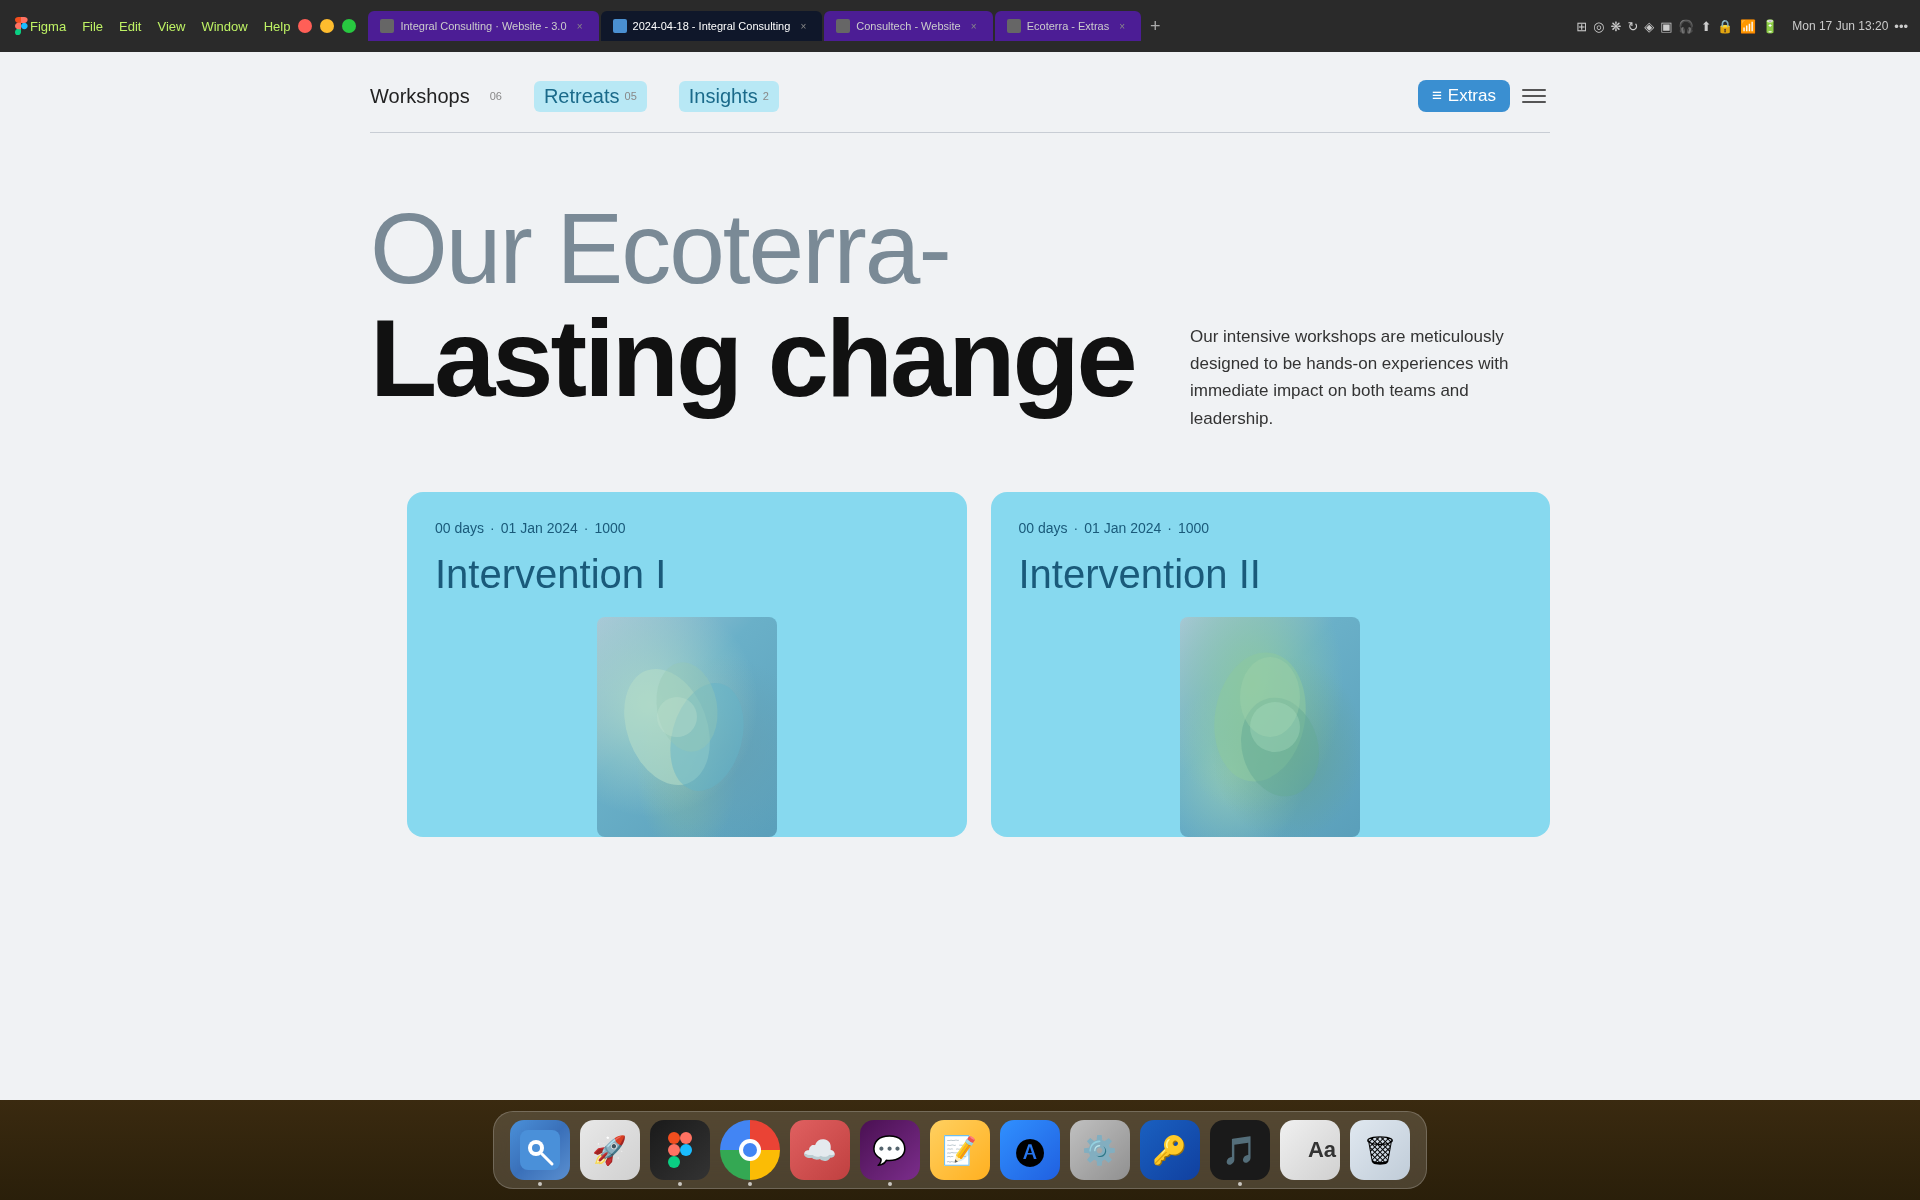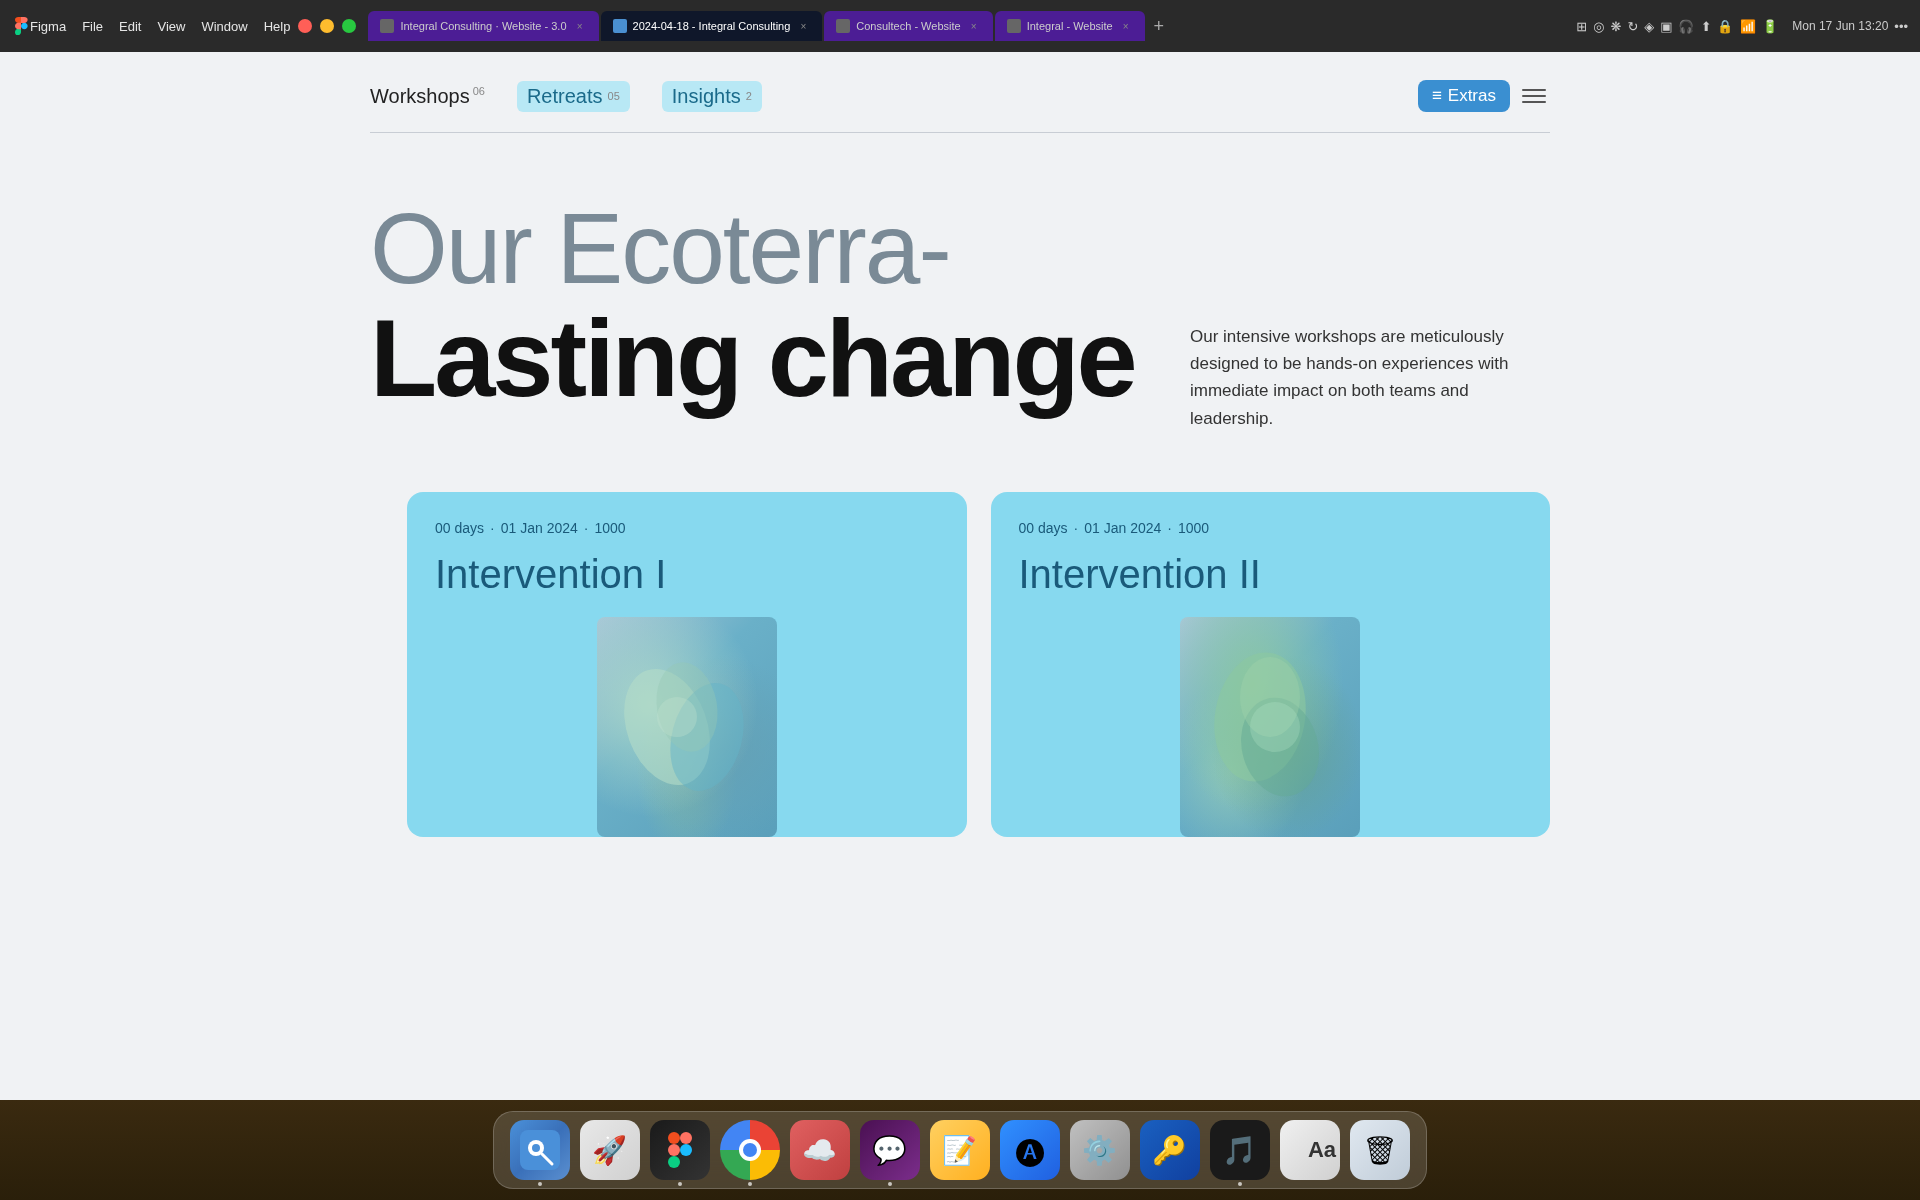--- a/index.html
+++ b/index.html
@@ -108,21 +108,21 @@
       gap: 6px;
     }
 
     .figma-logo-icon {
       width: 18px;
       height: 18px;
     }
 
     .menu-item {
       font-size: 13px;
-      color: #e5e5e5;
+      color: #bef264;
       cursor: pointer;
     }
 
     .time-display {
       font-size: 12px;
       color: #ccc;
       margin-left: 8px;
     }
 
     
@@ -159,22 +159,22 @@
       display: flex;
       align-items: baseline;
       gap: 32px;
     }
 
     .nav-item {
       font-size: 20px;
       color: #555;
       cursor: pointer;
       display: flex;
-      align-items: flex-start;
-      gap: 3px;
+      align-items: center;
+      gap: 20px;
       text-decoration: none;
     }
 
     .nav-item.active {
       color: #222;
     }
 
     .nav-badge {
       font-size: 11px;
       color: #888;
@@ -438,21 +438,21 @@
       <span>2024-04-18 - Integral Consulting</span>
       <span class="tab-close">×</span>
     </div>
     <div class="tab">
       <span class="tab-favicon"></span>
       <span>Consultech - Website</span>
       <span class="tab-close">×</span>
     </div>
     <div class="tab">
       <span class="tab-favicon"></span>
-      <span>Integral - Website</span>
+      <span>Ecoterra - Extras</span>
       <span class="tab-close">×</span>
     </div>
     <button class="add-tab-btn">+</button>
   </div>
 
   <div class="sys-icons">
     <span class="sys-icon">⊞</span>
     <span class="sys-icon">◎</span>
     <span class="sys-icon">❋</span>
     <span class="sys-icon">↻</span>

